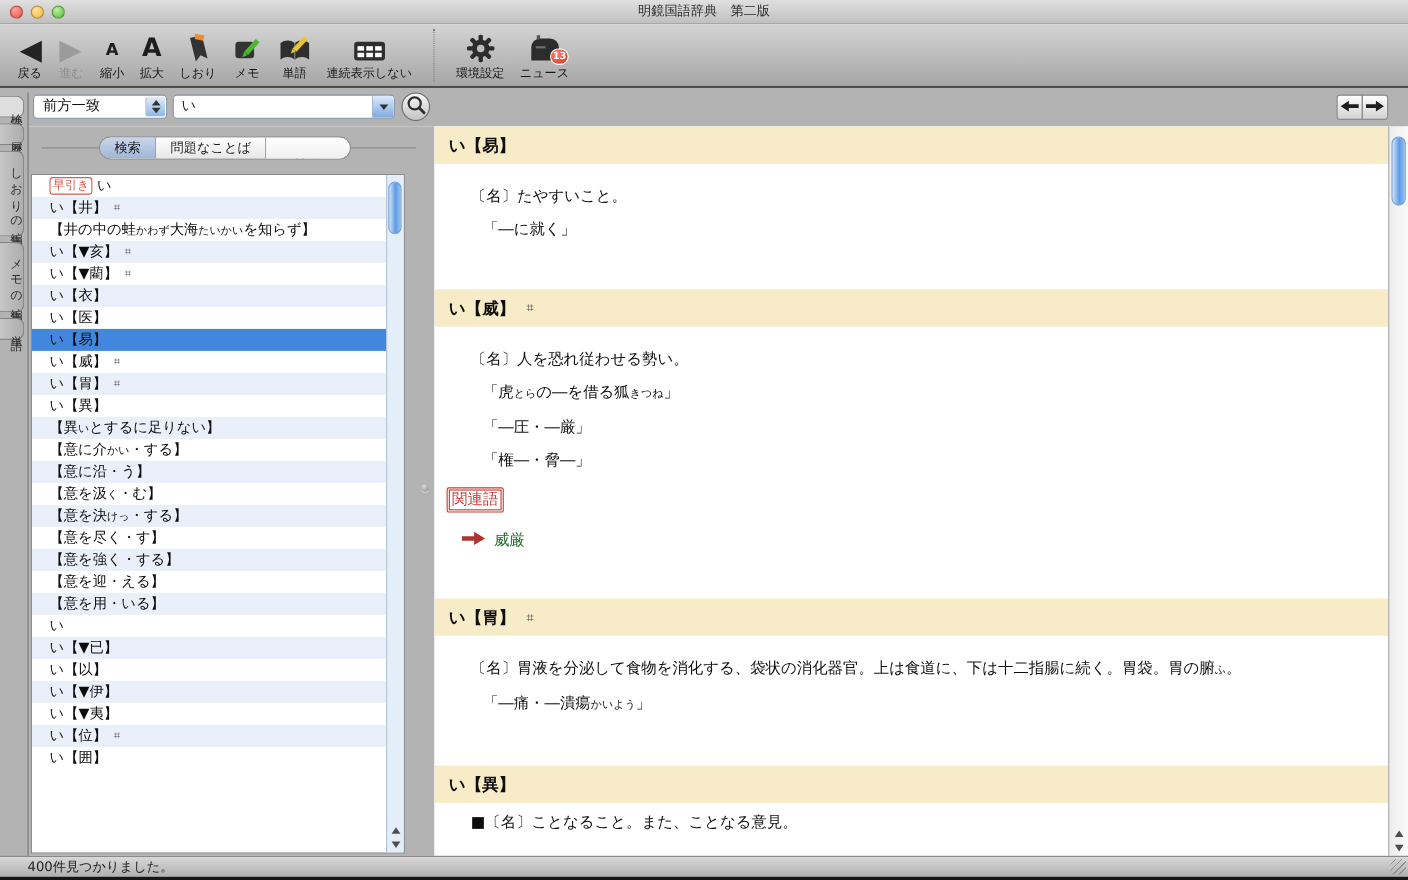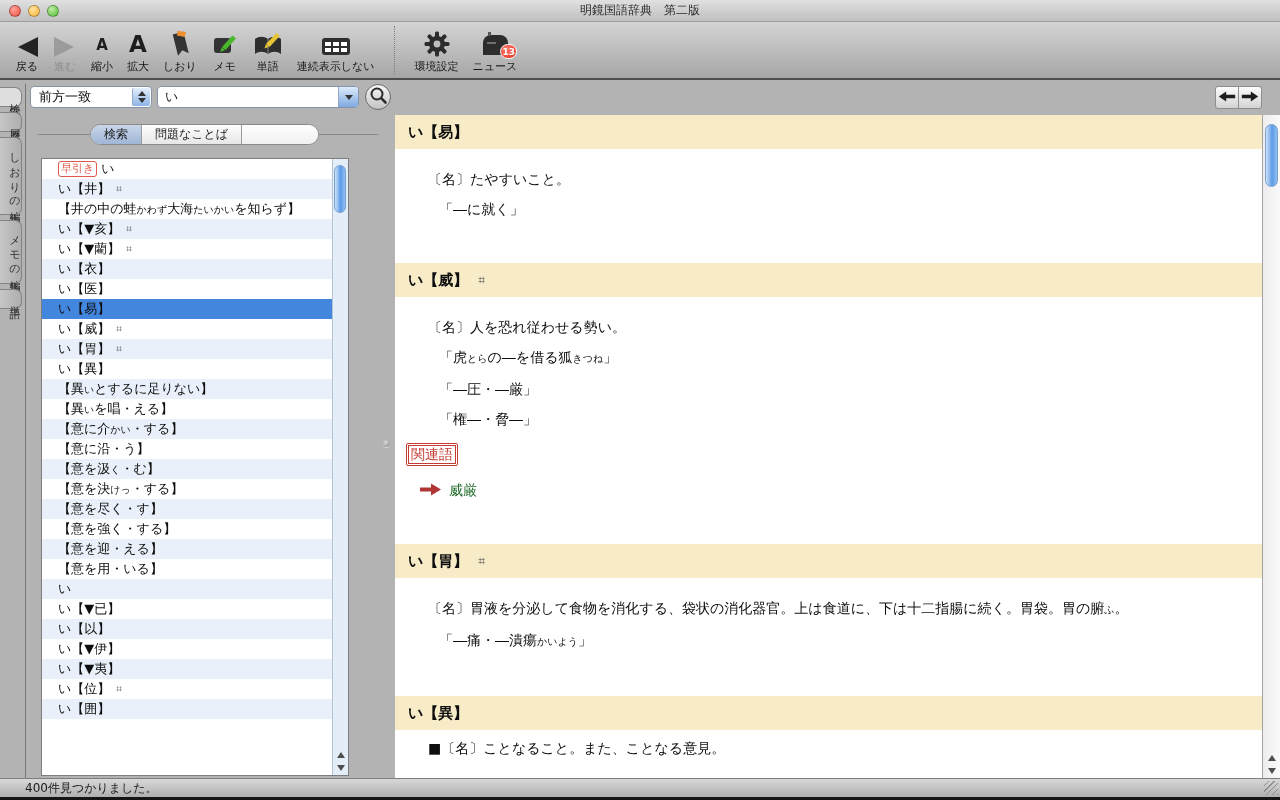--- a/index.html
+++ b/index.html
@@ -49,21 +49,21 @@
   .vtab.active{background:#dedede}
 
   
   .segline{position:absolute;left:38px;top:134px;width:340px;height:1px;background:#898989}
   .segctl{position:absolute;left:90px;top:124px;height:21px;display:flex;border:1px solid #8a8a8a;border-radius:11px;overflow:hidden;background:#f4f4f4;box-sizing:border-box}
   .seg{padding:0 13px;font-size:12px;line-height:19px;color:#1c1c1c;border-right:1px solid #9b9b9b;background:linear-gradient(#fefefe,#e7e7e7);white-space:nowrap}
   .seg:last-child{border-right:none;padding:16px 24px}
   .seg.selected{background:linear-gradient(#c9d6ea,#9fb6d6)}
 
   
-  .listbox{position:absolute;left:41px;top:158px;width:308px;height:618px;background:#fff;border:1px solid #7e7e7e;box-sizing:border-box;overflow:hidden}
+  .listbox{position:absolute;left:28px;top:158px;width:340px;height:618px;background:#fff;border:1px solid #7e7e7e;box-sizing:border-box;overflow:hidden}
   .lrows{position:absolute;left:0;top:0;right:15px;bottom:0;overflow:hidden}
   .lrow{height:20px;font-size:13px;color:#0d0d0d;padding-left:16px;white-space:nowrap;display:flex;align-items:center}
   .lrow:nth-of-type(even){background:#e9f0fa}
   .lrow.sel{background:#4286de}
   .badge{color:#e05a4e;border:1px solid #e05a4e;border-radius:3px;font-size:11px;line-height:14px;padding:0 2px;margin-right:4px;background:#fff}
   .sm{font-size:10px}
   .acc{font-size:10px;color:#555;margin-left:6px}
   .lscroll{position:absolute;right:0;top:0;width:15px;bottom:0;background:#e4eef9;border-left:1px solid #b3c4d9}
   .lthumb{position:absolute;left:1px;top:6px;width:12px;height:48px;border-radius:7px;background:linear-gradient(90deg,#cfe4fb,#5e9be6 55%,#8fc0f4);border:1px solid #7aa0cc;box-sizing:border-box}
   .sarrows{position:absolute;left:0;bottom:4px;width:100%;display:flex;flex-direction:column;align-items:center;gap:7px}
@@ -318,25 +318,20 @@
           <span class="ltext"><span>い【異】</span></span>
 
         </div>
         <div class="lrow">
 
           <span class="ltext"><span>【異</span><span class="sm">い</span><span>とするに足りない】</span></span>
 
         </div>
         <div class="lrow">
 
-          <span class="ltext"><span>【異</span><span class="sm">い</span><span>を唱・える】</span></span>
-
-        </div>
-        <div class="lrow">
-
           <span class="ltext"><span>【意に介</span><span class="sm">かい</span><span>・する】</span></span>
 
         </div>
         <div class="lrow">
 
           <span class="ltext"><span>【意に沿・う】</span></span>
 
         </div>
         <div class="lrow">
 

